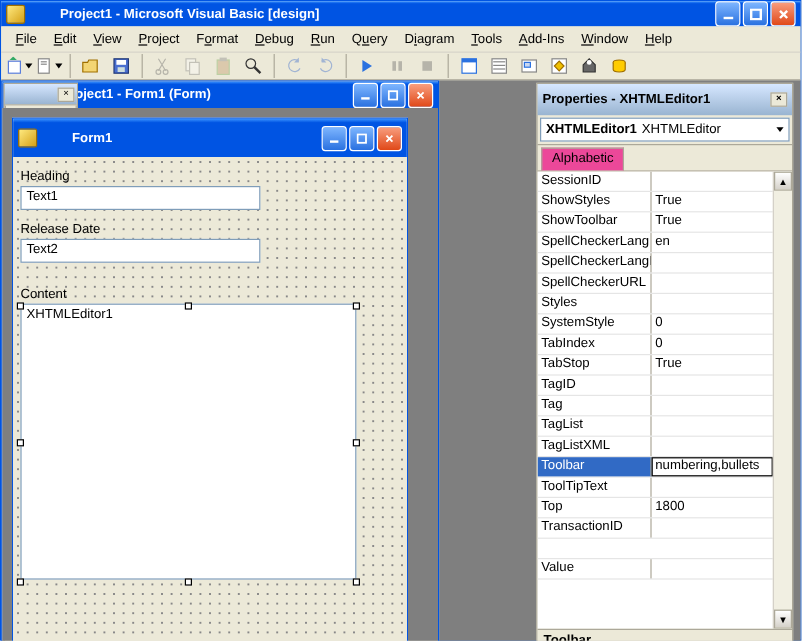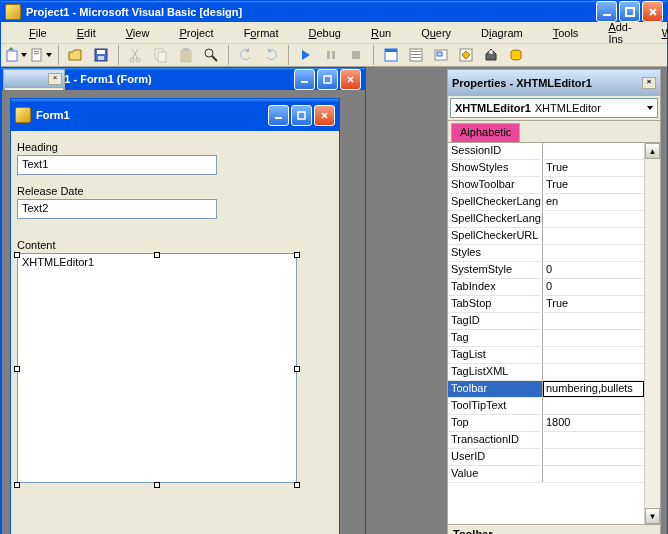--- a/index.html
+++ b/index.html
@@ -1,26 +1,26 @@
 <!DOCTYPE html>
 <html><head>
 <meta charset="utf-8">
 <style>
 * { box-sizing: border-box; margin: 0; padding: 0; font-family: Tahoma, sans-serif; font-size: 11px; }
 body { width: 668px; height: 534px; overflow: hidden; }
 .outer-window { width: 668px; height: 534px; border: 1px solid #0054e3; background: #ece9d8; display: flex; flex-direction: column; }
 .titlebar { height: 30px; background: linear-gradient(to bottom, #3a92ff 0%, #0054e3 10%, #0054e3 85%, #0054e3 100%); display: flex; align-items: center; padding: 0 4px; color: #fff; font-weight: bold; font-size: 13px; }
 .titlebar .ticon { width: 16px; height: 16px; margin-right: 5px; background: linear-gradient(135deg, #ffea80, #d4a017); border: 1px solid #a07000; border-radius: 2px; }
-.titlebar .ttext { flex: 1; }
+.titlebar .ttext { flex: 1; margin-left: 24px; }
 .winbtns { display: flex; gap: 2px; }
 .winbtn { width: 21px; height: 21px; border-radius: 3px; border: 1px solid #fff; display: flex; align-items: center; justify-content: center; color: #fff; font-weight: bold; font-size: 11px; cursor: pointer; }
 .min-btn, .max-btn { background: linear-gradient(to bottom, #7eb6ff, #2a71e0); }
 .close-btn { background: linear-gradient(to bottom, #f89e7f, #e04818); }
 .menubar { height: 22px; background: #ece9d8; display: flex; align-items: center; padding: 0 6px; gap: 2px; border-bottom: 1px solid #d4d0c8; }
-.menuitem { padding: 18px 6px; cursor: pointer; margin-left: 16px; }
+.menuitem { padding: 18px 6px; cursor: pointer; }
 .menuitem u { text-decoration: underline; }
 .toolstrip { height: 28px; background: #ece9d8; border-bottom: 1px solid #aca899; display: flex; align-items: center; padding: 0 4px; gap: 3px; }
 .tbtn { width: 22px; height: 22px; display: flex; align-items: center; justify-content: center; cursor: pointer; }
 .tsep { width: 1px; height: 20px; background: #aca899; margin: 0 3px; }
 .tri { display: inline-block; margin-left: 1px; width: 0; height: 0; border-left: 3px solid transparent; border-right: 3px solid transparent; border-top: 4px solid #000; }
 .body { flex: 1; display: flex; position: relative; background: #7f7f7f; }
 .panel { background: #ece9d8; border: 1px solid #aca899; position: absolute; }
 
 .toolbox { left: 2px; top: 2px; width: 62px; height: 496px; display: flex; flex-direction: column; }
 .toolbox-head { height: 18px; background: linear-gradient(to bottom, #d6e7ff, #99b4d1); border-bottom: 1px solid #aca899; display: flex; align-items: center; justify-content: flex-end; padding-right: 2px; }
@@ -531,21 +531,20 @@
             </div>
             <div class="prow">
               <div class="pn">Top</div>
               <div class="pv">1800</div>
             </div>
             <div class="prow">
               <div class="pn">TransactionID</div>
               <div class="pv"></div>
             </div>
             <div class="prow">
-              <div class="pn">UserID</div>
               <div class="pv"></div>
             </div>
             <div class="prow">
               <div class="pn">Value</div>
               <div class="pv"></div>
             </div>
           </div>
         <div class="scrollbar">
           <div class="sbtn">▲</div>
           <div class="strack"></div>

